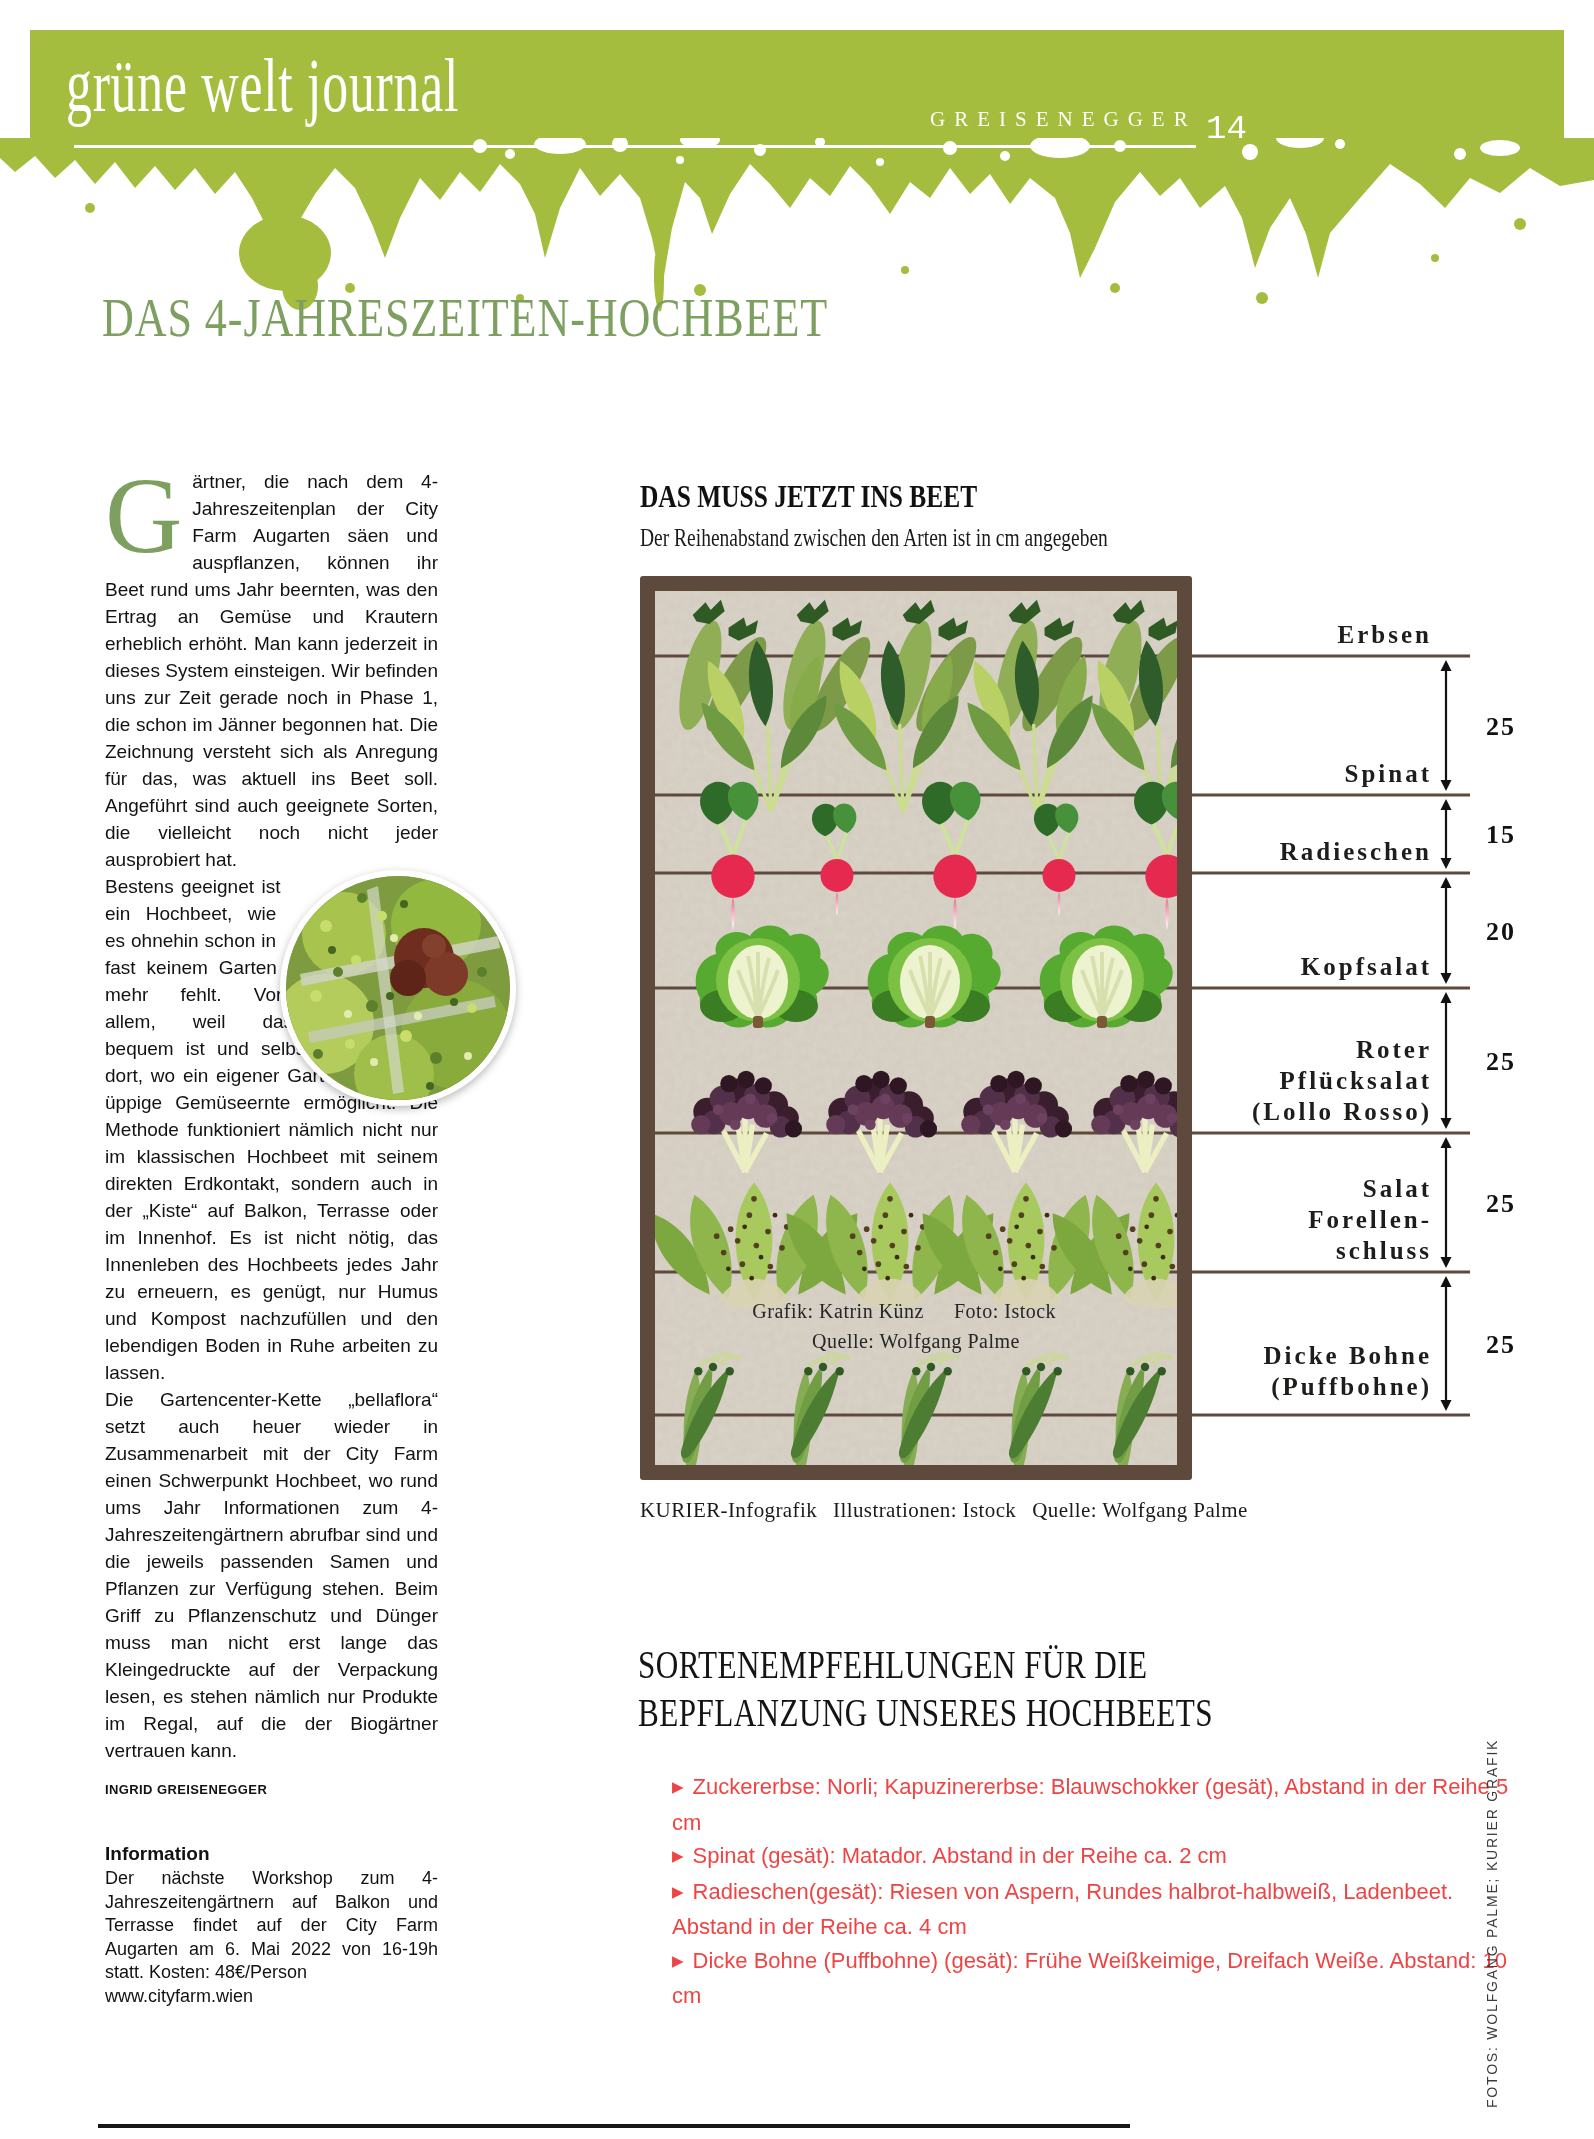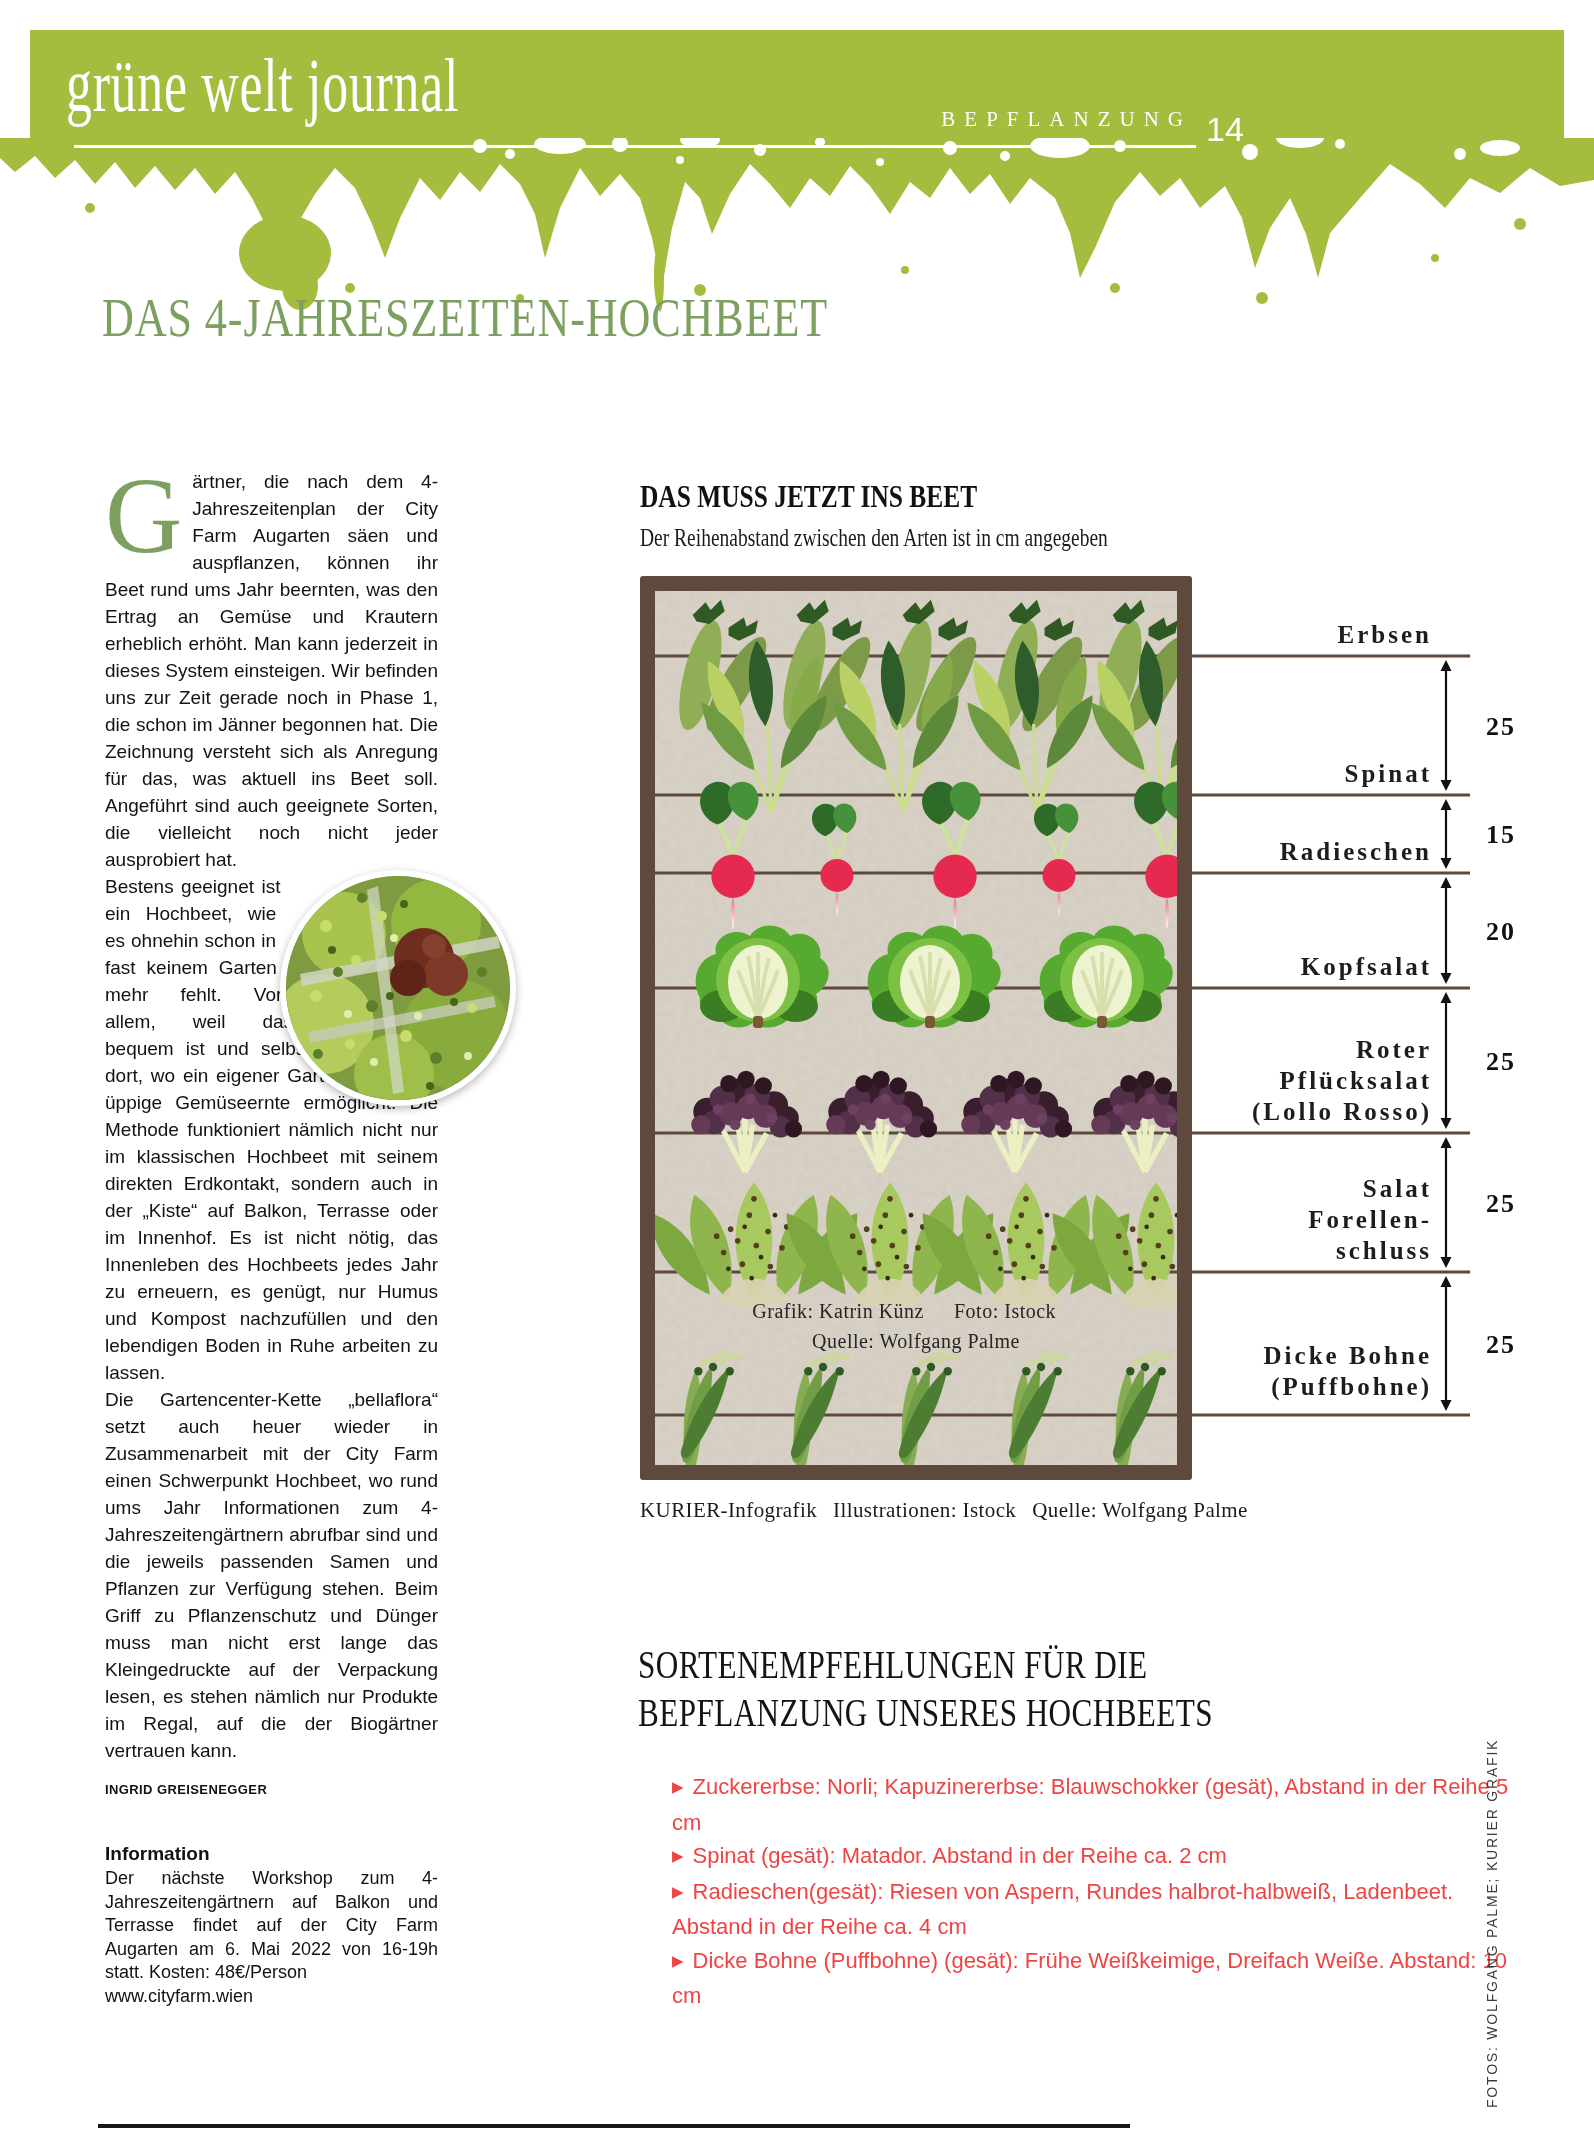--- a/index.html
+++ b/index.html
@@ -8,21 +8,21 @@
 
   
   .band{position:absolute;left:30px;top:30px;width:1534px;height:118px;background:var(--banner-green,#a4bd3e);}
   .grunge{position:absolute;left:0;top:138px;width:1594px;height:185px;pointer-events:none;}
   .masthead-title{position:absolute;left:66px;top:42px;color:#fff;font-family:"Liberation Serif",serif;
         font-size:72px;font-weight:400;transform:scale(0.72,1.06);transform-origin:0 0;
         letter-spacing:1px;white-space:nowrap;z-index:3;}
   .masthead-rule{position:absolute;left:74px;top:145px;width:1122px;height:3px;background:#fff;z-index:3;}
   .section-label{position:absolute;left:930px;top:107px;width:262px;text-align:right;color:#fff;
         font-family:"Liberation Serif",serif;font-size:21px;letter-spacing:9px;white-space:nowrap;z-index:3;}
-  .page-number{position:absolute;left:1206px;top:110px;color:#fff;font-family:Liberation Sans, sans-serif;
+  .page-number{position:absolute;left:1206px;top:110px;color:#fff;font-family:Liberation Mono, monospace;
         font-size:34px;z-index:3;}
 
   
   .article-title{position:absolute;left:102px;top:286px;color:var(--title-green,#7d9f60);
         font-family:"Liberation Serif",serif;font-size:49px;font-weight:400;letter-spacing:1px;
         transform:scale(0.9,1.12);transform-origin:0 0;white-space:nowrap;z-index:4;}
   .article-subtitle{position:absolute;left:105px;top:360px;color:#1e1e1e;font-family:"Liberation Serif",serif;
         font-size:24.5px;letter-spacing:.3px;word-spacing:5px;white-space:nowrap;z-index:4;}
 
   
@@ -103,21 +103,21 @@
         <circle cx="1120" cy="8" r="6"></circle>
         <circle cx="1250" cy="14" r="8"></circle>
       <circle cx="1340" cy="6" r="5"></circle>
         <circle cx="1460" cy="16" r="6"></circle>
         <circle cx="680" cy="22" r="4"></circle>
       <circle cx="880" cy="24" r="4"></circle>
     </g>
   </svg>
   <div class="masthead-title">grüne welt journal</div>
   <div class="masthead-rule"></div>
-  <div class="section-label">BEPFLANZUNG</div>
+  <div class="section-label">GREISENEGGER</div>
   <div class="page-number">14</div>
 
   <div class="article-title">DAS 4-JAHRESZEITEN-HOCHBEET</div>
 
   <div class="body-col" lang="de">
     <p><span class="dropcap">G</span><span>ärtner, die nach dem 4-Jahreszeitenplan der City Farm Augarten säen und auspflanzen, können ihr Beet rund ums Jahr beernten, was den Ertrag an Gemüse und Krautern erheblich erhöht. Man kann jederzeit in dieses System einsteigen. Wir befinden uns zur Zeit gerade noch in Phase 1, die schon im Jänner begonnen hat. Die Zeichnung versteht sich als Anregung für das, was aktuell ins Beet soll. Angeführt sind auch geeignete Sorten, die vielleicht</span>
       <span class="wrap-spacer"></span>
       <span>noch nicht jeder ausprobiert hat.</span></p>
     <p>Bestens geeignet ist ein Hochbeet, wie es ohnehin schon in fast keinem Garten mehr fehlt. Vor allem, weil das bequem ist und selbst dort, wo ein eigener Garten fehlt, eine üppige Gemüseernte ermöglicht. Die Methode funktioniert nämlich nicht nur im klassischen Hochbeet mit seinem direkten Erdkontakt, sondern auch in der „Kiste“ auf Balkon, Terrasse oder im Innenhof. Es ist nicht nötig, das Innenleben des Hochbeets jedes Jahr zu erneuern, es genügt, nur Humus und Kompost nachzufüllen und den lebendigen Boden in Ruhe arbeiten zu lassen.</p>
     <p>Die Gartencenter-Kette „bellaflora“ setzt auch heuer wieder in Zusammenarbeit mit der City Farm einen Schwerpunkt Hochbeet, wo rund ums Jahr Informationen zum 4-Jahreszeitengärtnern abrufbar sind und die jeweils passenden Samen und Pflanzen zur Verfügung stehen. Beim Griff zu Pflanzenschutz und Dünger muss man nicht erst lange das Kleingedruckte auf der Verpackung lesen, es stehen nämlich nur Produkte im Regal, auf die der Biogärtner vertrauen kann.</p>

